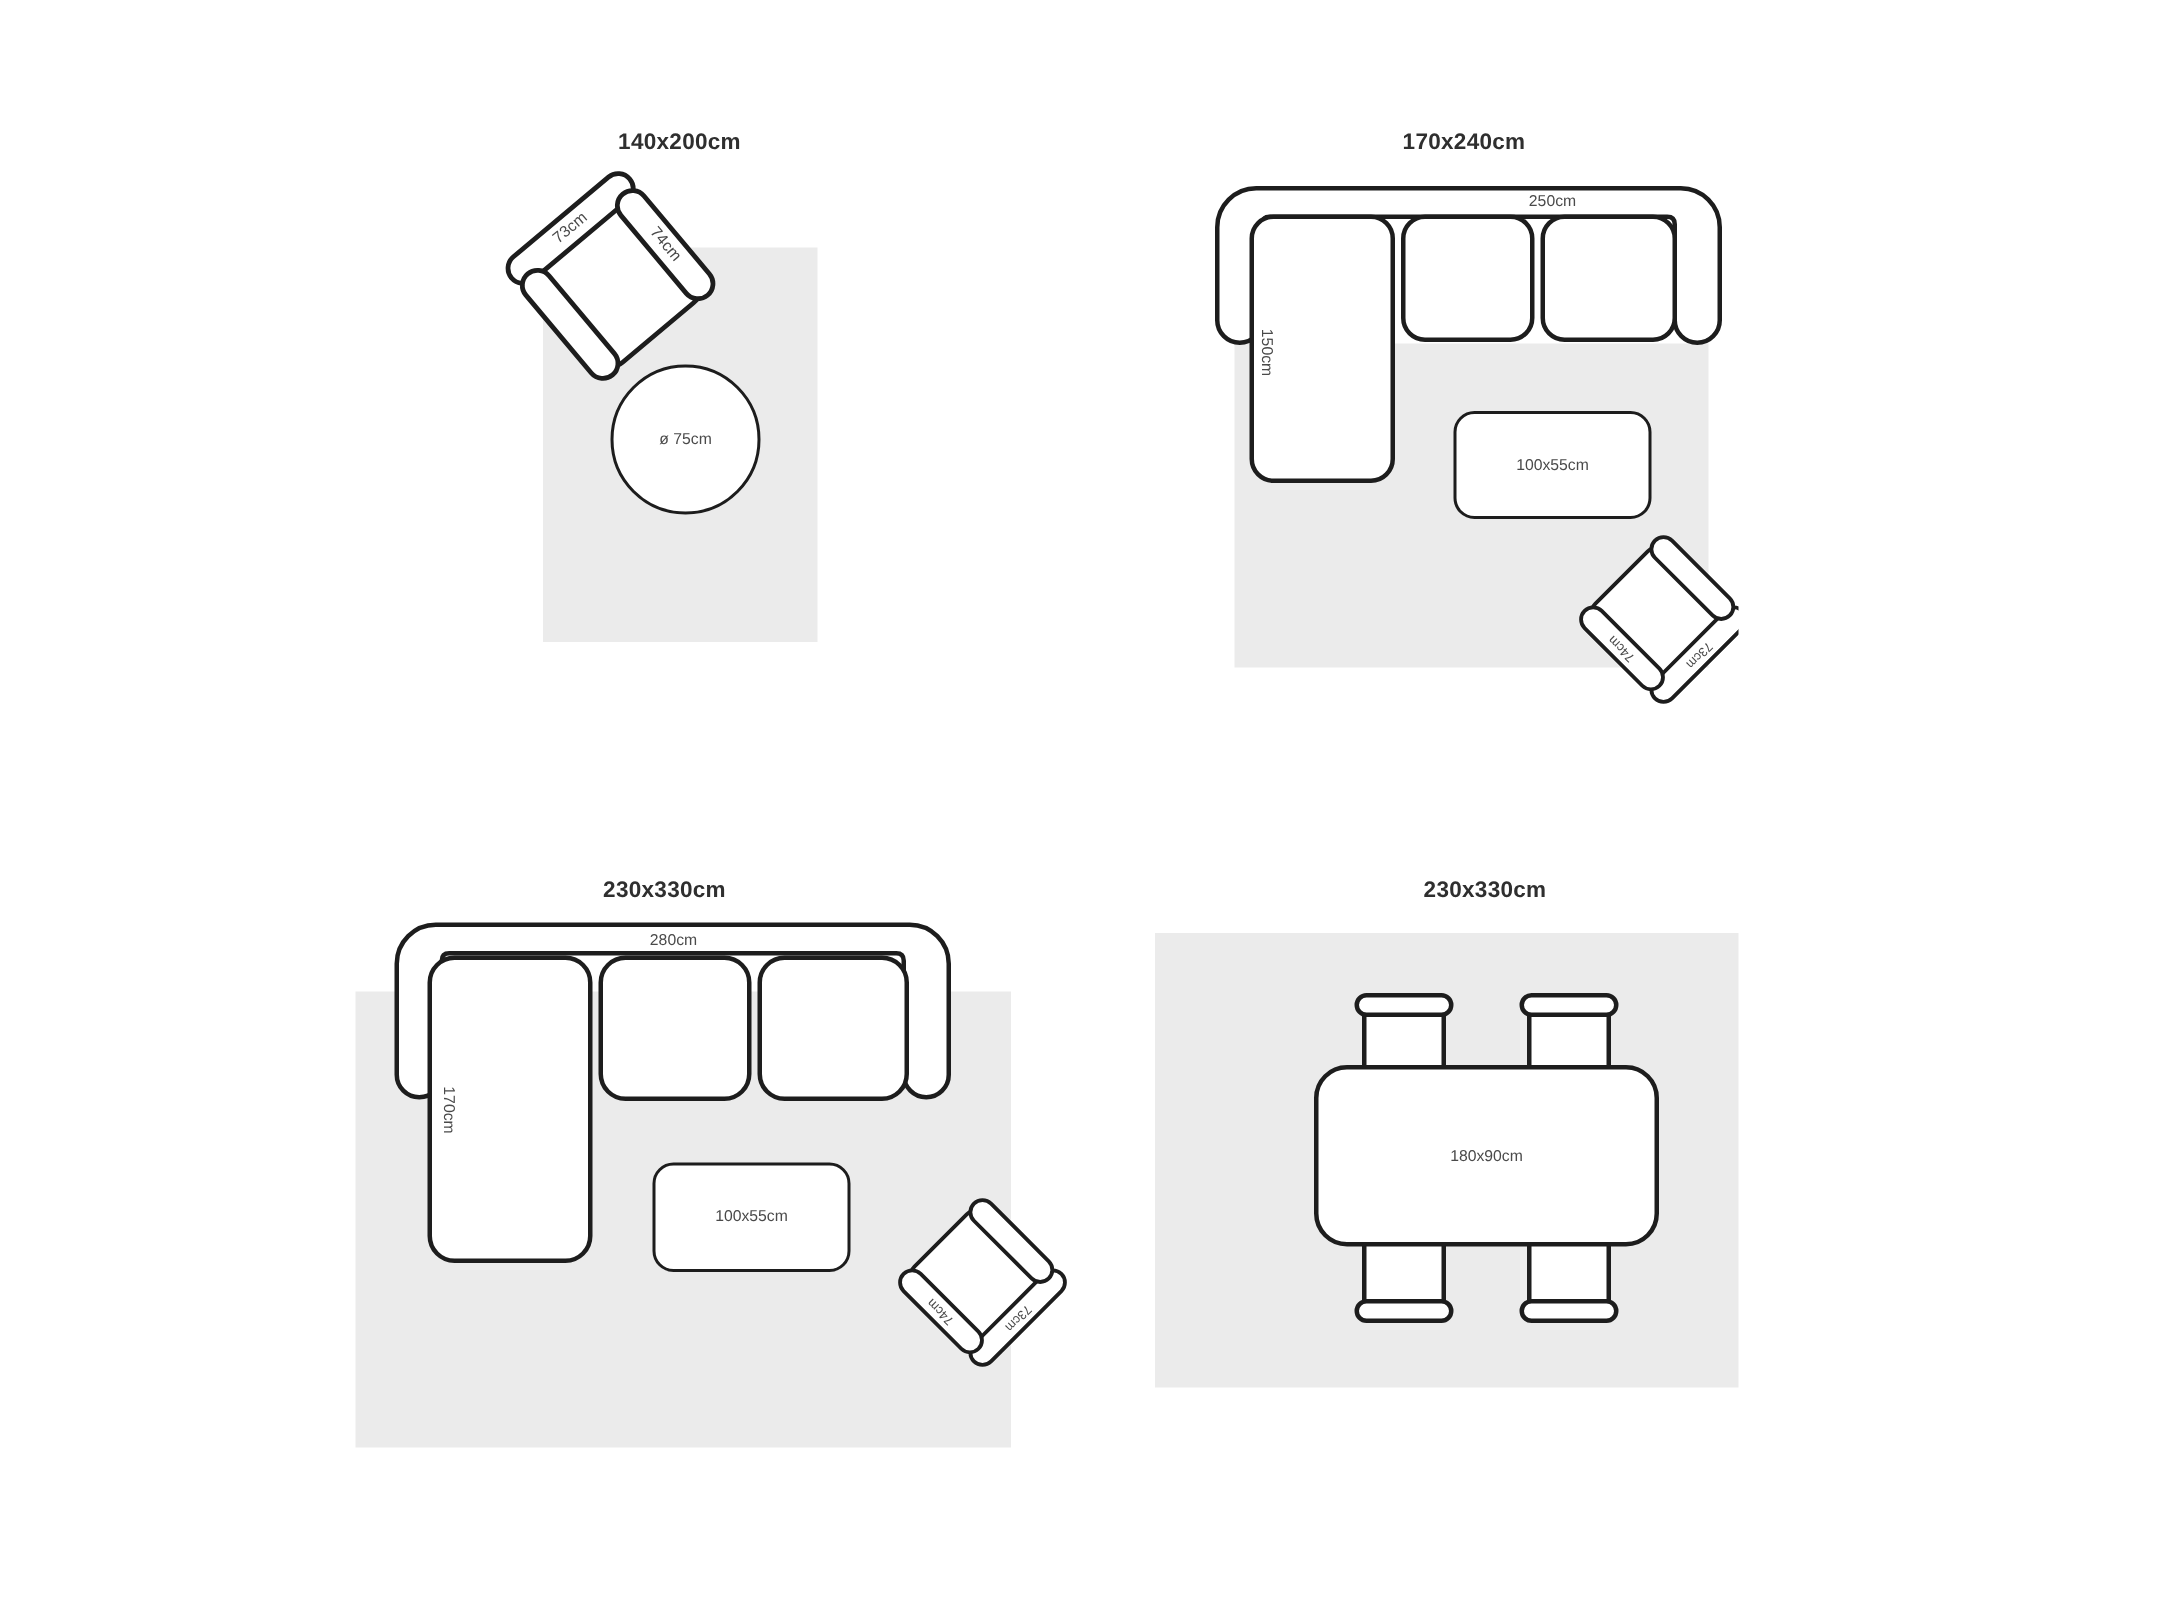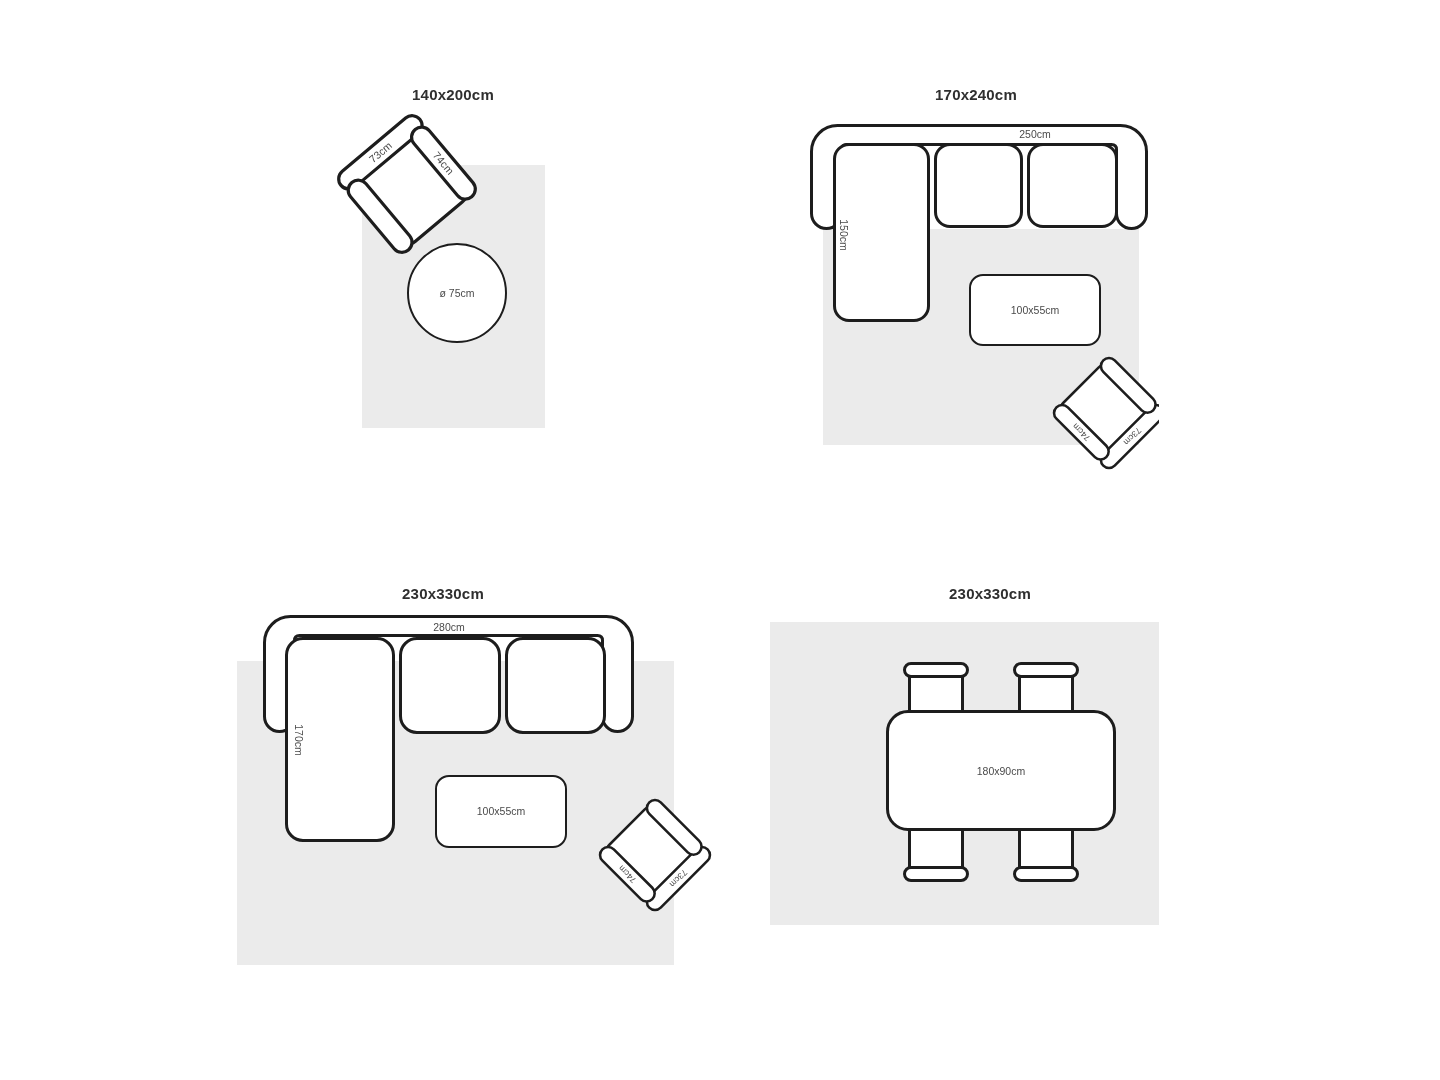--- a/index.html
+++ b/index.html
@@ -62,21 +62,21 @@
 
   
   .coffee-table{
     position:absolute;background:#fff;border:2px solid var(--outline);border-radius:14px;
   }
 
   
   .dining-table{
     position:absolute;left:876px;top:710px;width:230px;height:121px;
     background:#fff;border:3px solid var(--outline);border-radius:22px;
-    z-index:3;display:flex;align-items:center;justify-content:center;margin-left:10px;
+    z-index:3;display:flex;align-items:center;justify-content:center;
   }
   .dining-table .tlbl{font-size:10.5px;color:var(--label);}
   .dchair{position:absolute;width:66px;height:64px;z-index:1;}
   .dchair .dseat{
     position:absolute;left:5px;top:8px;width:56px;height:54px;
     background:#fff;border:3px solid var(--outline);border-radius:6px;
   }
   .dchair .drest{
     position:absolute;left:0;top:0;width:66px;height:16px;
     background:#fff;border:3px solid var(--outline);border-radius:8px;

